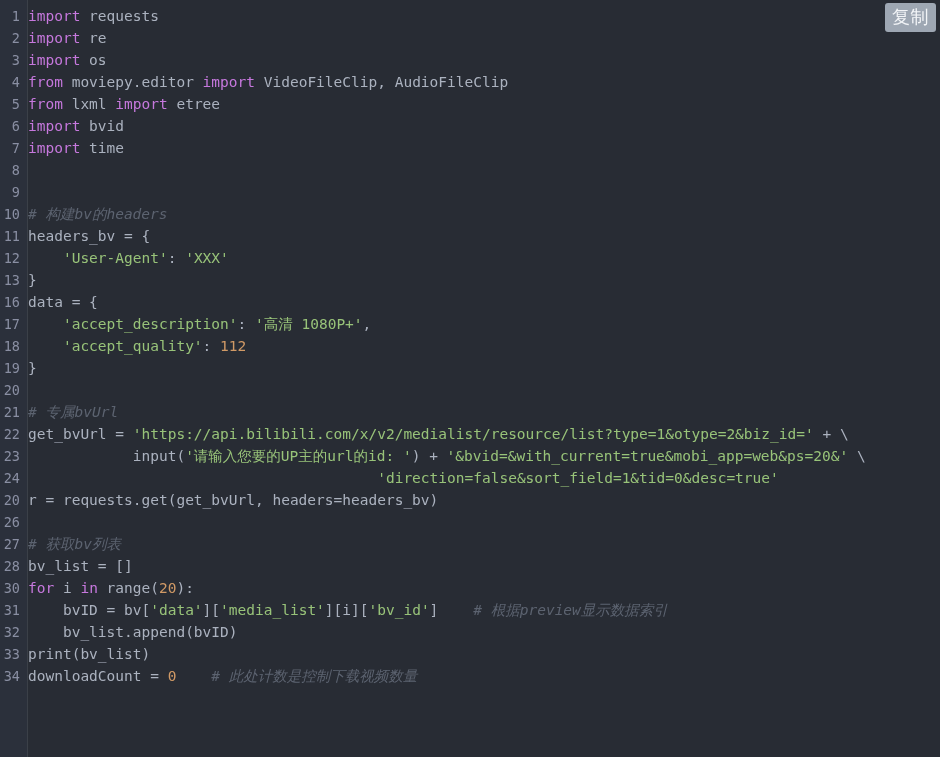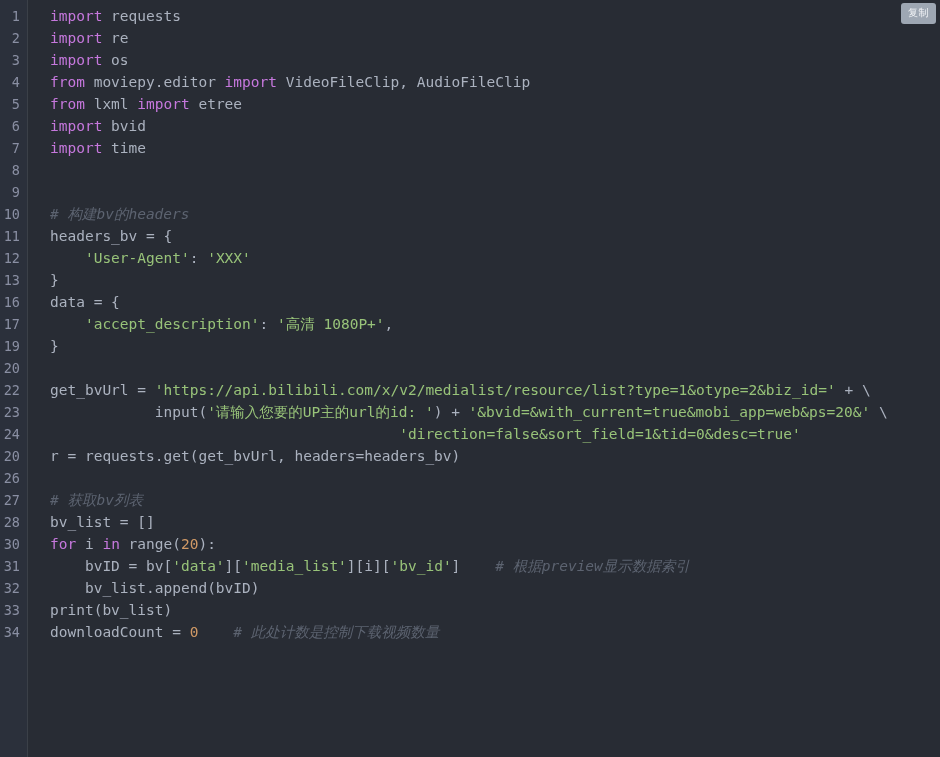--- a/index.html
+++ b/index.html
@@ -56,21 +56,21 @@
     text-align: right;
     padding-right: 7px;
     box-sizing: border-box;
     color: #8a8fa3;
     font-size: 13.5px;
     user-select: none;
   }
 
   .lc {
     flex: 1 1 auto;
-    padding-left: 23px;
+    padding-left: 1px;
     color: #abb2bf;
     overflow: visible;
   }
 
   
   .kw   { color: #c678dd; }            
   .str  { color: #98c379; }            
   .num  { color: #d19a66; }            
   .cmt  { color: #5c6370; font-style: italic; }  
   .pln  { color: #abb2bf; }
@@ -79,21 +79,21 @@
   #copy-button {
     position: absolute;
     top: 3px;
     right: 4px;
     z-index: 5;
     background: #9ea7b3;
     color: #f2f4f7;
     border: none;
     border-radius: 3px;
     font-family: "DejaVu Sans", "Liberation Sans", sans-serif;
-    font-size: 10px;
+    font-size: 18px;
     line-height: 1;
     padding: 5px 7px 6px 7px;
     cursor: pointer;
     letter-spacing: 0.5px;
   }
 </style>
 </head>
 <body>
 
 <div id="code-block">
@@ -111,22 +111,24 @@
       <div class="code-line"><span class="ln">6</span><span class="lc"><span class="kw">import</span><span class="pln"> bvid</span></span></div>
       <div class="code-line"><span class="ln">7</span><span class="lc"><span class="kw">import</span><span class="pln"> time</span></span></div>
       <div class="code-line"><span class="ln">8</span><span class="lc"></span></div>
       <div class="code-line"><span class="ln">9</span><span class="lc"></span></div>
       <div class="code-line"><span class="ln">10</span><span class="lc"><span class="cmt"># 构建bv的headers</span></span></div>
       <div class="code-line"><span class="ln">11</span><span class="lc"><span class="pln">headers_bv = {</span></span></div>
       <div class="code-line"><span class="ln">12</span><span class="lc"><span class="pln">    </span><span class="str">'User-Agent'</span><span class="pln">: </span><span class="str">'XXX'</span></span></div>
       <div class="code-line"><span class="ln">13</span><span class="lc"><span class="pln">}</span></span></div>
       <div class="code-line"><span class="ln">16</span><span class="lc"><span class="pln">data = {</span></span></div>
       <div class="code-line"><span class="ln">17</span><span class="lc"><span class="pln">    </span><span class="str">'accept_description'</span><span class="pln">: </span><span class="str">'高清 1080P+'</span><span class="pln">,</span></span></div>
+      <div class="code-line"><span class="ln">18</span><span class="lc"><span class="pln">    </span><span class="str">'accept_quality'</span><span class="pln">: </span><span class="num">112</span></span></div>
       <div class="code-line"><span class="ln">19</span><span class="lc"><span class="pln">}</span></span></div>
       <div class="code-line"><span class="ln">20</span><span class="lc"></span></div>
+      <div class="code-line"><span class="ln">21</span><span class="lc"><span class="cmt"># 专属bvUrl</span></span></div>
       <div class="code-line"><span class="ln">22</span><span class="lc"><span class="pln">get_bvUrl = </span><span class="str">'https://api.bilibili.com/x/v2/medialist/resource/list?type=1&amp;otype=2&amp;biz_id='</span><span class="pln"> + \</span></span></div>
       <div class="code-line"><span class="ln">23</span><span class="lc"><span class="pln">            input(</span><span class="str">'请输入您要的UP主的url的id: '</span><span class="pln">) + </span><span class="str">'&amp;bvid=&amp;with_current=true&amp;mobi_app=web&amp;ps=20&amp;'</span><span class="pln"> \</span></span></div>
       <div class="code-line"><span class="ln">24</span><span class="lc"><span class="pln">                                        </span><span class="str">'direction=false&amp;sort_field=1&amp;tid=0&amp;desc=true'</span></span></div>
       <div class="code-line"><span class="ln">20</span><span class="lc"><span class="pln">r = requests.get(get_bvUrl, headers=headers_bv)</span></span></div>
       <div class="code-line"><span class="ln">26</span><span class="lc"></span></div>
       <div class="code-line"><span class="ln">27</span><span class="lc"><span class="cmt"># 获取bv列表</span></span></div>
       <div class="code-line"><span class="ln">28</span><span class="lc"><span class="pln">bv_list = []</span></span></div>
       <div class="code-line"><span class="ln">30</span><span class="lc"><span class="kw">for</span><span class="pln"> i </span><span class="kw">in</span><span class="pln"> range(</span><span class="num">20</span><span class="pln">):</span></span></div>
       <div class="code-line"><span class="ln">31</span><span class="lc"><span class="pln">    bvID = bv[</span><span class="str">'data'</span><span class="pln">][</span><span class="str">'media_list'</span><span class="pln">][i][</span><span class="str">'bv_id'</span><span class="pln">]    </span><span class="cmt"># 根据preview显示数据索引</span></span></div>
       <div class="code-line"><span class="ln">32</span><span class="lc"><span class="pln">    bv_list.append(bvID)</span></span></div>

